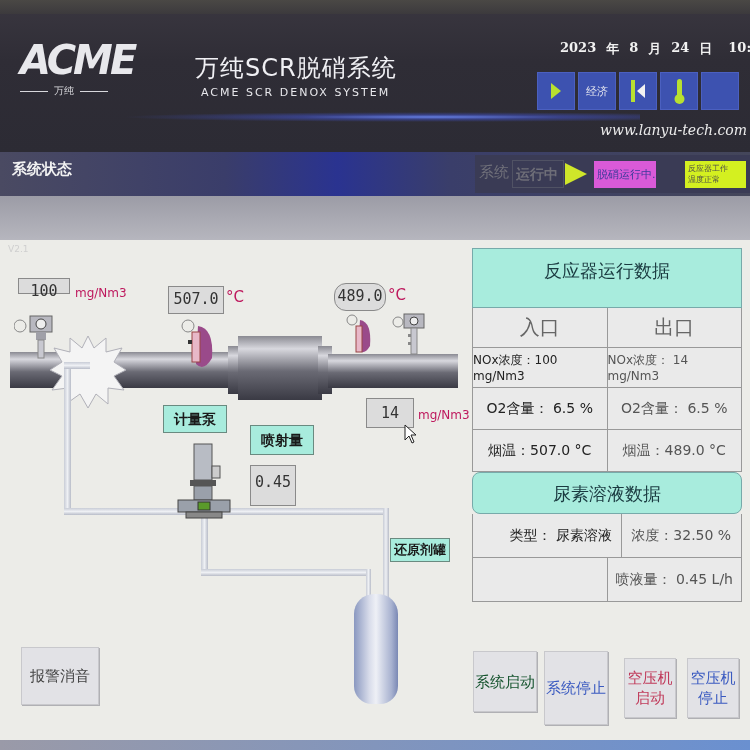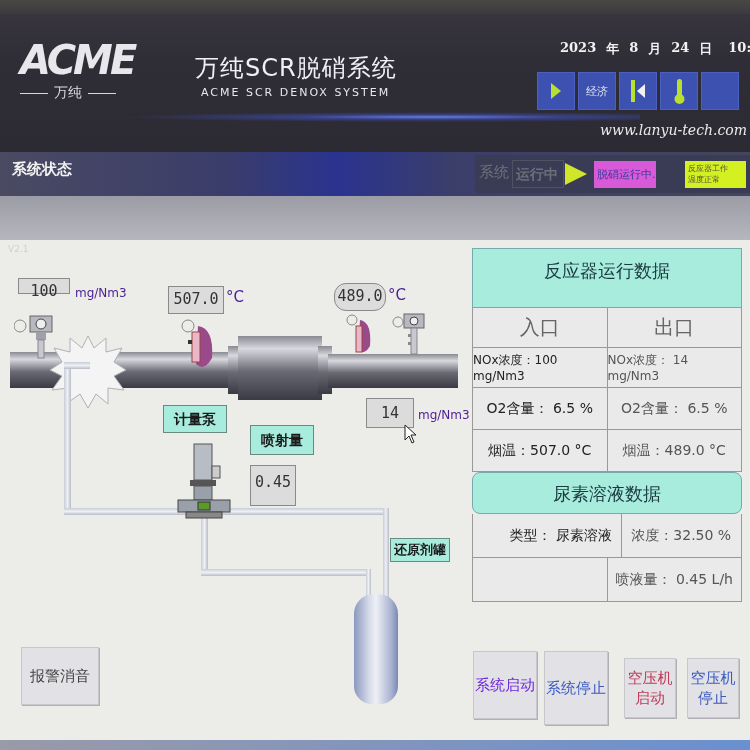--- a/index.html
+++ b/index.html
@@ -5,21 +5,21 @@
   * { box-sizing: border-box; margin: 0; padding: 0; }
   html, body { width: 750px; height: 750px; overflow: hidden; background: #2a2a30; font-family: "DejaVu Sans", sans-serif; }
   #screen { position: absolute; left: 0; top: 0; width: 750px; height: 750px; }
 
   
   #header { position: absolute; left: 0; top: 0; width: 750px; height: 152px;
     background: linear-gradient(180deg, #3a3740 0%, #2f2d36 40%, #2c2b34 100%); }
   #header .bezel { position:absolute; left:0; top:0; width:750px; height:14px; background: linear-gradient(180deg,#4a4845,#3c3a3d); }
   #logo { position: absolute; left: 20px; top: 38px; width: 100px; height: 72px; }
   #logo-text { font-family: "DejaVu Sans", sans-serif; font-weight: bold; font-style: italic; font-size: 40px; color: #e8e8ec; letter-spacing: -3px; line-height: 44px; }
-  #logo-sub { display:flex; align-items:center; gap:6px; margin-top:2px; color:#d8d8dc; font-size:14px; }
+  #logo-sub { display:flex; align-items:center; gap:6px; margin-top:2px; color:#d8d8dc; font-size:10px; }
   #logo-sub .line { width: 28px; height: 1px; background: #d8d8dc; }
   #title-cn { position: absolute; left: 195px; top: 52px; font-size: 24px; color: #f0f0f4; letter-spacing: 1px; }
   #title-en { position: absolute; left: 201px; top: 86px; font-size: 11px; color: #e8e8ec; letter-spacing: 2px; }
   #light-streak { position:absolute; left:120px; top:112px; width:520px; height:10px;
     background: radial-gradient(ellipse at 60% 50%, rgba(110,140,255,0.85) 0%, rgba(70,90,230,0.45) 30%, rgba(40,50,160,0) 70%); }
   #datetime { position: absolute; left: 560px; top: 40px; color: #f2f2f2; font-family: "DejaVu Serif", serif; font-weight: bold; font-size: 13px; display:flex; gap:10px; white-space:nowrap; }
   #toolbar { position: absolute; left: 537px; top: 72px; display: flex; gap: 3px; }
   .tb-btn { width: 38px; height: 38px; background: #3d52b0; border: 1px solid #4b60c0; display:flex; align-items:center; justify-content:center; color:#e8e8f0; font-size:11px; }
   #website { position: absolute; left: 600px; top: 122px; color: #ececec; font-family: "DejaVu Serif", serif; font-style: italic; font-size: 14px; }
 
@@ -35,21 +35,21 @@
   #temp-badge { position:absolute; left: 210px; top: 6px; width: 61px; height: 27px; background: #d4f020; color: #505048; font-size: 8px; line-height: 11px; padding: 2px 3px; }
 
   
   #graystripe { position:absolute; left:0; top:196px; width:750px; height:44px; background: linear-gradient(180deg,#9c9ca6,#b6b6be); }
 
   
   #main { position: absolute; left: 0; top: 240px; width: 750px; height: 500px; background: #ecece8; }
   #version { position:absolute; left: 8px; top: 4px; color: #cfcfcf; font-size: 9px; }
 
   .val-box { position:absolute; background: #dcdcdc; border: 1px solid #8a8a8a; color: #333; font-family: "DejaVu Sans Mono", monospace; font-size: 15px; text-align:center; line-height: 24px; }
-  .unit { position:absolute; color:#4c1d95; font-size: 12px; }
+  .unit { position:absolute; color:#be185d; font-size: 12px; }
   .tag { position:absolute; background: #a8ecdd; border: 1px solid #6a8a80; color: #1a1a1a; font-weight: bold; font-size: 13px; text-align:center; line-height: 22px; }
 
   
   .duct { position:absolute; background: linear-gradient(180deg,#8a8a92 0%,#d8d8de 20%,#6a6a74 55%,#3a3a44 100%); }
   .thinpipe-h { position:absolute; height: 7px; background: linear-gradient(180deg,#c8ccd6,#eef0f4,#b8bcc8); }
   .thinpipe-v { position:absolute; width: 7px; background: linear-gradient(90deg,#c8ccd6,#eef0f4,#b8bcc8); }
 
   
   #datatable { position:absolute; left: 472px; top: 8px; width: 270px; }
   .dt-head { background: #a8ecdd; border: 1px solid #7aa; color: #1a3a40; text-align: center; font-size: 18px; height: 60px; line-height: 44px; }
@@ -241,21 +241,21 @@
       </div>
       <div class="dt-row" style="height:44px;">
         <div class="dt-cell"></div>
         <div class="dt-cell gray" style="font-size:14px;">喷液量： 0.45  L/h</div>
       </div>
     </div>
 
     <div class="btn" style="left:21px; top:407px; width:78px; height:58px; color:#444;">
       <span>报警消音</span>
     </div>
-    <div class="btn" style="left:473px; top:411px; width:64px; height:68px; color:#6d28d9;">
+    <div class="btn" style="left:473px; top:411px; width:64px; height:61px; color:#14532d;">
       <span>系统启动</span>
     </div>
     <div class="btn" style="left:544px; top:411px; width:64px; height:74px; color:#3a5ac0;">
       <span>系统停止</span>
     </div>
     <div class="btn" style="left:624px; top:418px; width:52px; height:60px; color:#c03a5a; flex-direction:column;">
       <span>空压机</span>
       <span>启动</span>
     </div>
     <div class="btn" style="left:687px; top:418px; width:52px; height:60px; color:#3a5ac0; flex-direction:column;">

